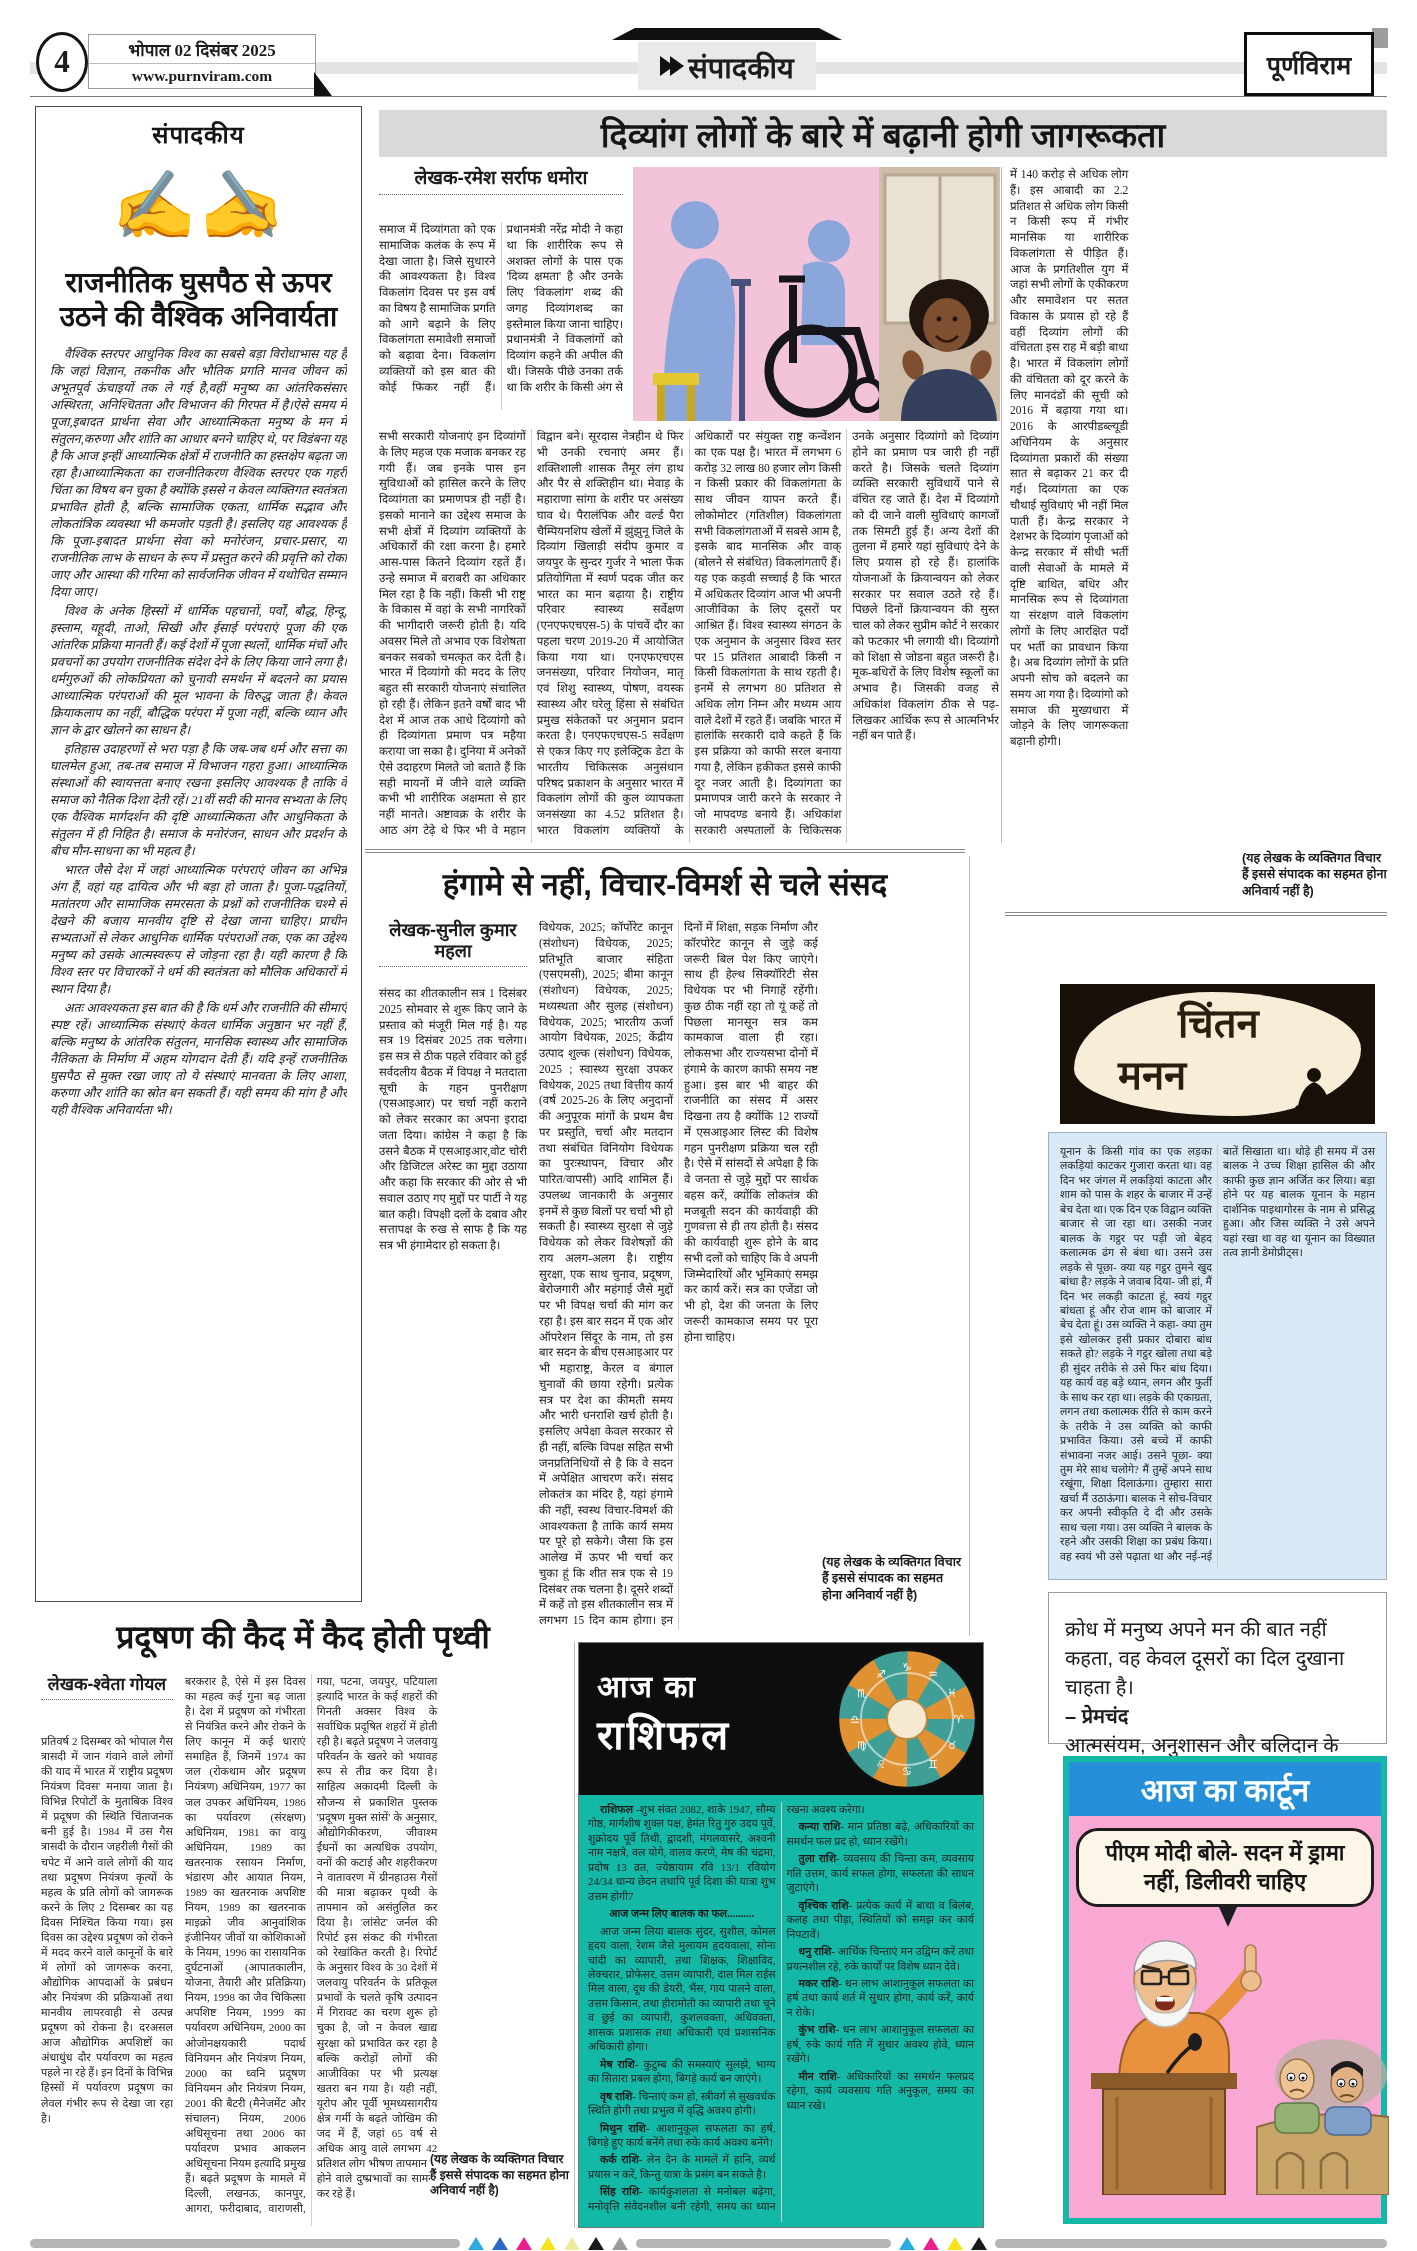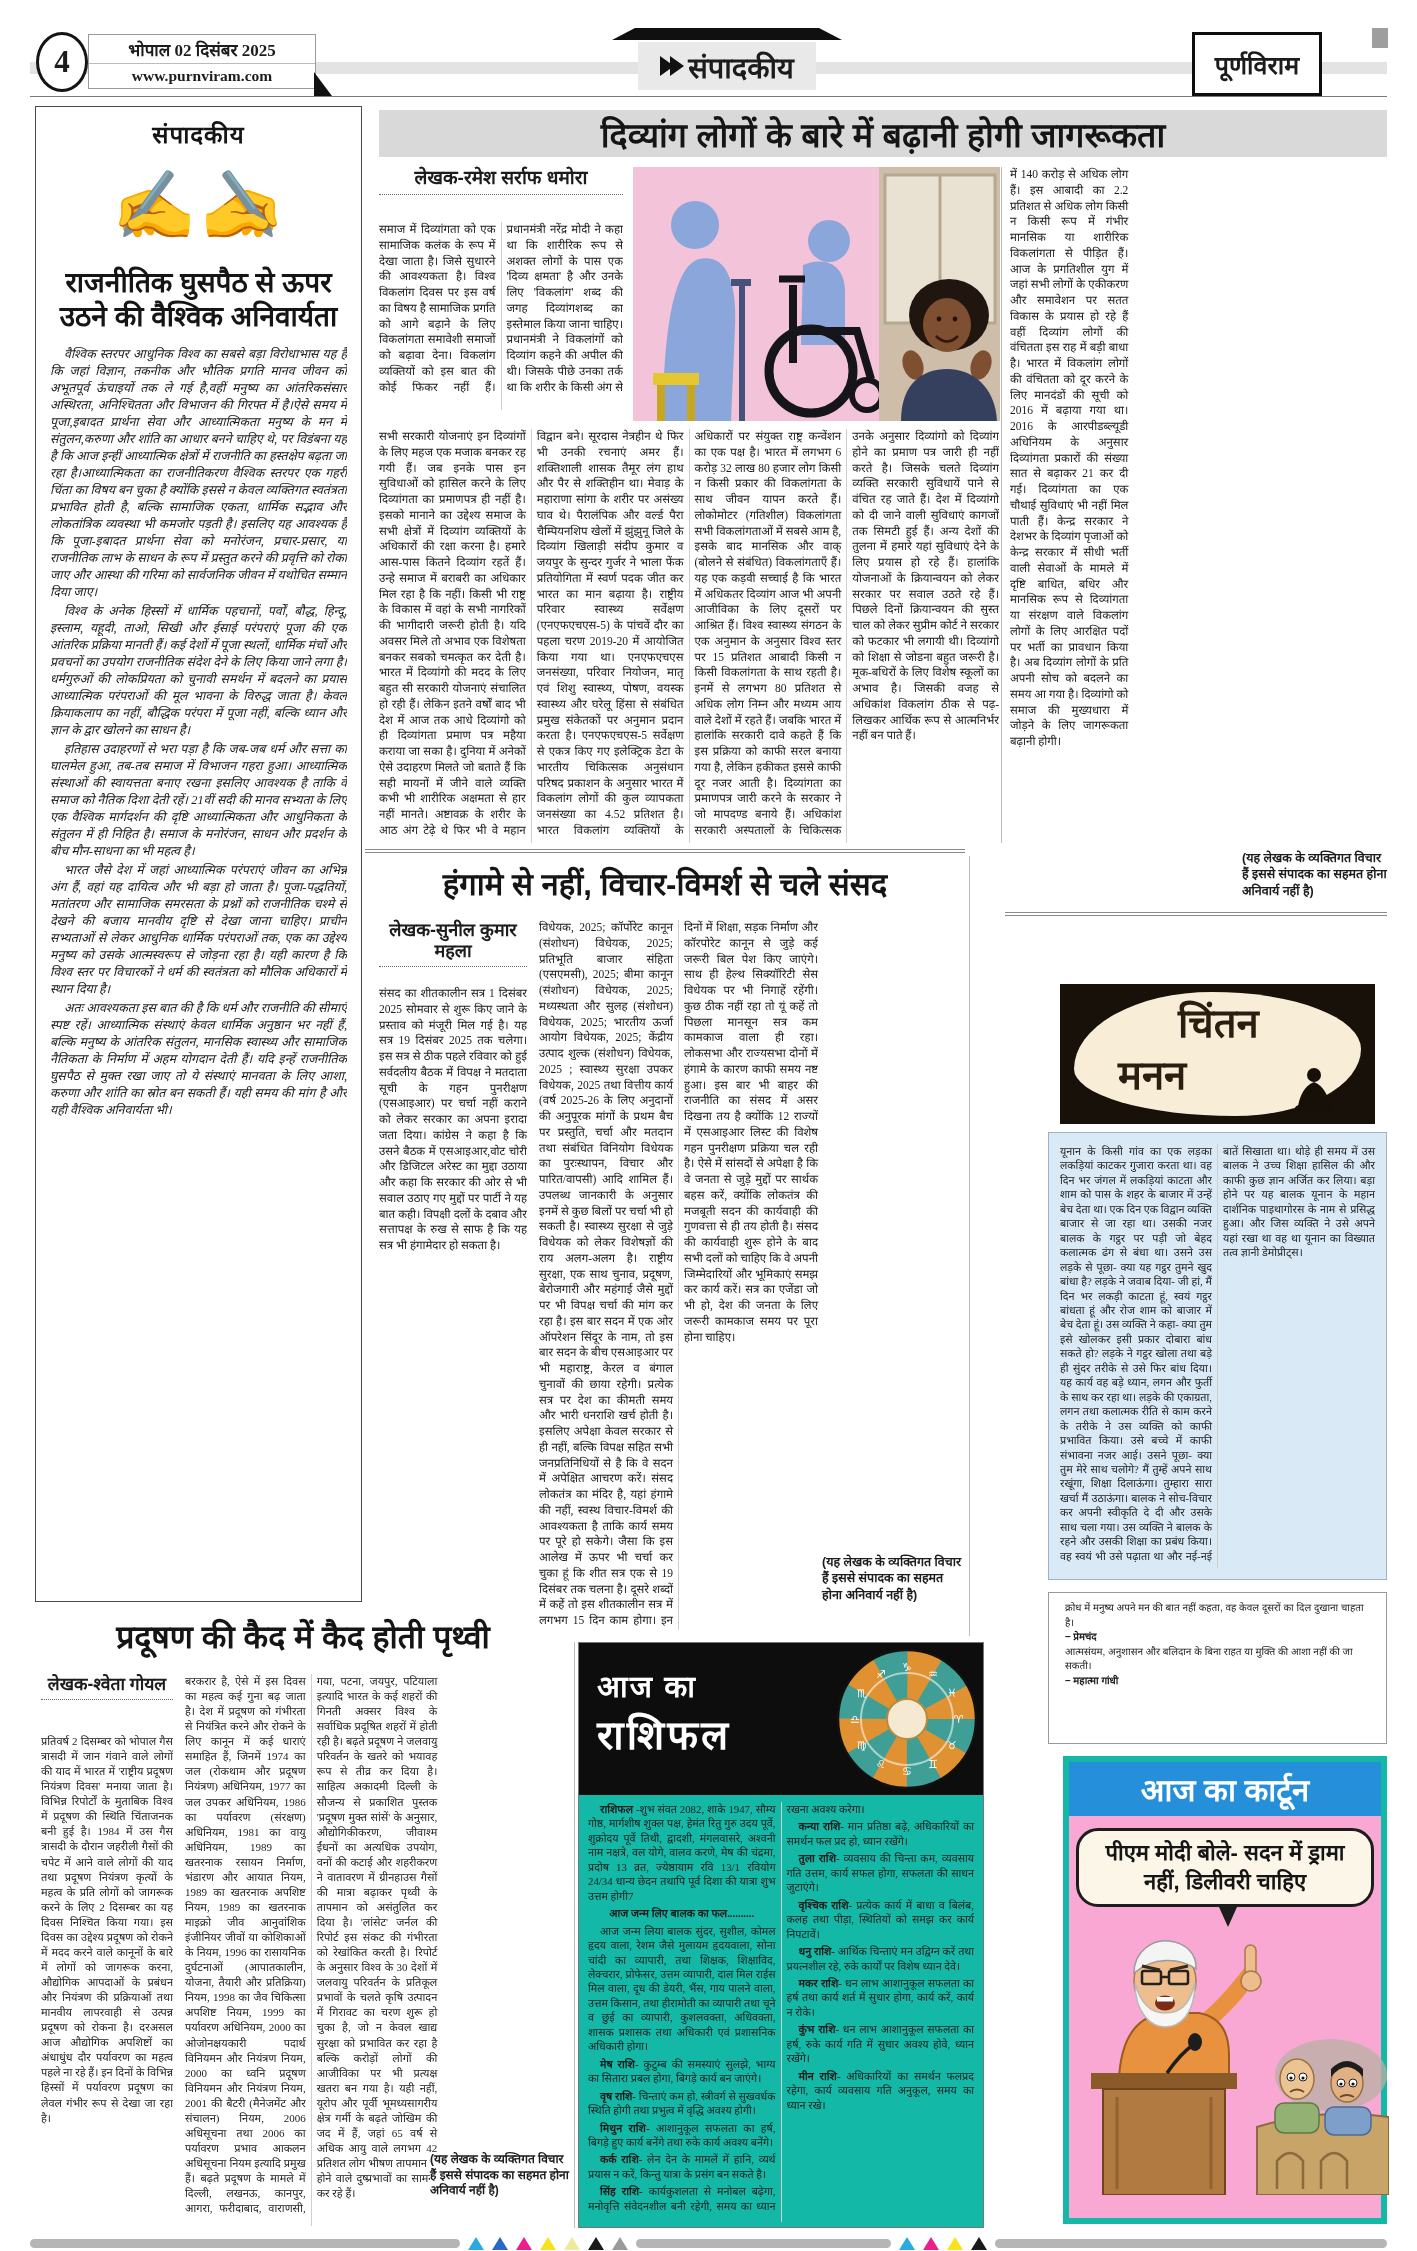--- a/index.html
+++ b/index.html
@@ -44,22 +44,22 @@
   .edhead{text-align:center;font-size:28px;line-height:1.22;margin:4px 0 12px;}
   
   .band{background:#d9d9d9;display:flex;align-items:center;justify-content:center;font-size:34px;}
   
   .redbanner{background:#e62129;color:#fff;display:flex;align-items:center;justify-content:center;font-size:30px;}
   .chintan{background:#17110a;position:relative;overflow:hidden;}
   .blob{position:absolute;left:14px;top:8px;right:14px;bottom:8px;background:#f8eed8;
         border-radius:48% 52% 44% 56% / 62% 46% 54% 38%;}
   .cword{position:absolute;font-weight:bold;color:#2b1d10;font-family:"Liberation Sans","DejaVu Sans",sans-serif;}
   .storybox{background:#d9e9f6;border:1px solid #9db3c2;padding:11px;box-sizing:border-box;}
-  .quotebox{background:#fff;border:1px solid #9a9a9a;padding:8px 16px;box-sizing:border-box;
-            font-size:10px;line-height:1.45;}
+  .quotebox{background:#fff;border:1px solid #9a9a9a;padding:22px 16px;box-sizing:border-box;
+            font-size:20px;line-height:1.45;}
   .qa{font-weight:bold;}
   .bluebanner{background:#2590d9;color:#fff;display:flex;align-items:center;justify-content:center;font-size:31px;}
   .cartoonbox{border:6px solid #14b8a6;background:#f9a8d4;box-sizing:border-box;}
   .bubble{margin:12px auto 0;width:272px;background:#fbf6e8;border:3px solid #1d1d1d;border-radius:22px;
           padding:8px 10px;text-align:center;font-size:22px;line-height:1.3;}
   .btail{width:0;height:0;margin-left:150px;border-left:9px solid transparent;border-right:9px solid transparent;
          border-top:20px solid #1d1d1d;}
   
   .rashibox{border:1px solid #777;box-sizing:border-box;background:#14b8a6;}
   .rashihdr{background:#0d0d0d;position:relative;color:#fff;}
@@ -90,21 +90,21 @@
 
   <div class="abs sec-roof" style="left:612px;top:28px;width:230px;height:12px;"></div>
   <div class="abs sec-box" style="left:638px;top:42px;width:178px;height:48px;">
     <span class="chev"></span>
     <span class="chev" style="margin-left:-8px;"></span>
     <span class="lbl sans">संपादकीय</span>
   </div>
 
   <div class="abs macc" style="left:1372px;top:28px;width:16px;height:20px;"></div>
   <div class="abs macc" style="left:1256px;top:76px;width:16px;height:18px;"></div>
-  <div class="abs masthead sans" style="left:1192px;top:32px;width:124px;height:58px;">
+  <div class="abs masthead sans" style="left:1244px;top:32px;width:124px;height:58px;">
     <span>पूर्णविराम</span>
   </div>
 
   <div class="abs" style="left:30px;top:96px;width:1357px;height:0;border-top:1.5px solid #777;"></div>
 
   <div class="abs edbox" style="left:35px;top:106px;width:327px;height:1496px;">
     <div class="edlabel hl">संपादकीय</div>
     <div class="hands">
       <span>✍</span>
       <span class="mir">✍</span>

